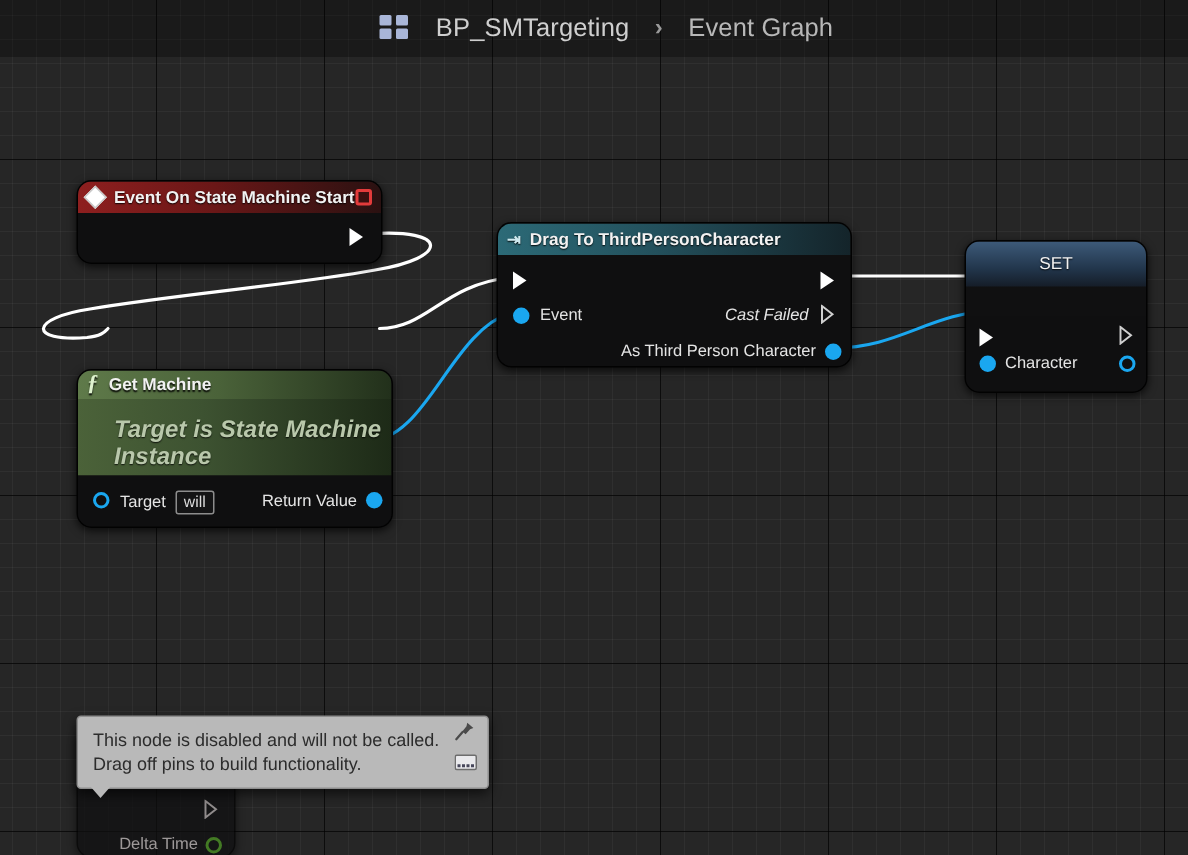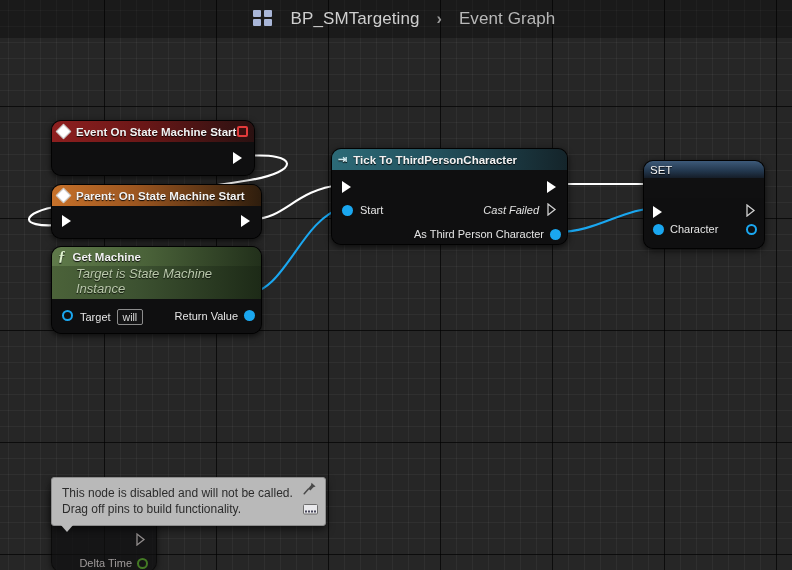--- a/index.html
+++ b/index.html
@@ -175,26 +175,27 @@
     border: 2px solid #e33b3b;
     background: #3a1010;
     border-radius: 2px;
     box-sizing: border-box;
     margin-left: auto;
   }
   .event-square.dim { border-color: #b64141; }
 
   
   .node-subtitle {
-    font-size: 13px;
+    font-size: 16px;
     font-style: italic;
     color: #b9c8ab;
-    padding: 0 6px 3px 24px;
+    padding: 12px 6px 3px 24px;
     background: linear-gradient(to right, #4b6239 0%, #3d5231 40%, #1d2a17 100%);
     text-shadow: 0 1px 1px rgba(0,0,0,0.8);
+    font-weight: bold;
   }
   .pin-label {
     font-size: 11px;
     color: #e4e4e4;
     white-space: nowrap;
   }
   .pin-label.dim { color: #cbc5c5; }
 
   
   .exec-pin {
@@ -305,30 +306,20 @@
     <div class="node-head head-event">
       <span class="glyph-diamond"></span>
       <span class="head-title">Event On State Machine Start</span>
       <span class="event-square"></span>
     </div>
     <div class="node-body" style="height:33px;">
       <div class="exec-pin" style="right:12px; top:10px;"></div>
     </div>
   </div>
 
-  <div class="node" id="n-parent-start" style="left:51px; top:184px; width:209px;">
-    <div class="node-head head-parent">
-      <span class="glyph-diamond"></span>
-      <span class="head-title">Parent: On State Machine Start</span>
-    </div>
-    <div class="node-body" style="height:32px;">
-      <div class="exec-pin" style="left:10px; top:9px;"></div>
-      <div class="exec-pin" style="right:11px; top:9px;"></div>
-    </div>
-  </div>
 
   <div class="node" id="n-get-context" style="left:51px; top:246px; width:209px;">
     <div class="node-head head-func" style="height:19px;">
       <span class="glyph-f">ƒ</span>
       <span class="head-title">Get Machine</span>
     </div>
     <div class="node-subtitle">Target is State Machine Instance</div>
     <div class="node-body" style="height:34px;">
       <div class="data-pin ring" style="left:10px; top:11px;"></div>
       <div style="position:absolute; left:28px; top:10px; display:flex; align-items:center;">
@@ -336,45 +327,45 @@
         <span class="value-box">will</span>
       </div>
       <span class="pin-label" style="position:absolute; right:23px; top:11px;text-align:right;">Return Value</span>
       <div class="data-pin" style="right:6px; top:11px;"></div>
     </div>
   </div>
 
   <div class="node" id="n-cast" style="left:331px; top:148px; width:235px;">
     <div class="node-head head-cast">
       <span class="glyph-cast">⇥</span>
-      <span class="head-title">Tick To ThirdPersonCharacter</span>
+      <span class="head-title">Drag To ThirdPersonCharacter</span>
     </div>
     <div class="node-body" style="height:74px;">
 
       <div class="exec-pin" style="left:10px; top:11px;"></div>
 
       <div class="exec-pin" style="right:11px; top:11px;"></div>
 
       <div class="data-pin" style="left:10px; top:35px;"></div>
-      <span class="pin-label" style="position:absolute; left:28px; top:34px;">Start</span>
+      <span class="pin-label" style="position:absolute; left:28px; top:34px;">Event</span>
 
       <span class="pin-label" style="position:absolute; right:28px; top:34px;font-style:italic;">Cast Failed</span>
       <div class="exec-pin-hollow" style="right:10px; top:33px;">
         <svg width="10" height="13" viewBox="0 0 10 13">
           <path d="M1 1 L8 6.5 L1 12 Z" fill="none" stroke="#cfcfcf" stroke-width="1.3"></path>
         </svg>
       </div>
 
       <span class="pin-label" style="position:absolute; right:23px; top:58px;">As Third Person Character</span>
       <div class="data-pin" style="right:6px; top:59px;"></div>
     </div>
   </div>
 
   <div class="node" id="n-set" style="left:643px; top:160px; width:120px;">
-    <div class="node-head head-set" style="height:17px;">
+    <div class="node-head head-set" style="justify-content:center; height:30px;">
       <span class="head-title" style="font-weight:normal;">SET</span>
     </div>
     <div class="node-body" style="height:50px;margin-top:20px;">
 
       <div class="exec-pin" style="left:9px; top:8px;"></div>
 
       <div class="exec-pin-hollow" style="right:8px; top:6px;">
         <svg width="10" height="13" viewBox="0 0 10 13">
           <path d="M1 1 L8 6.5 L1 12 Z" fill="none" stroke="#cfcfcf" stroke-width="1.3"></path>
         </svg>

